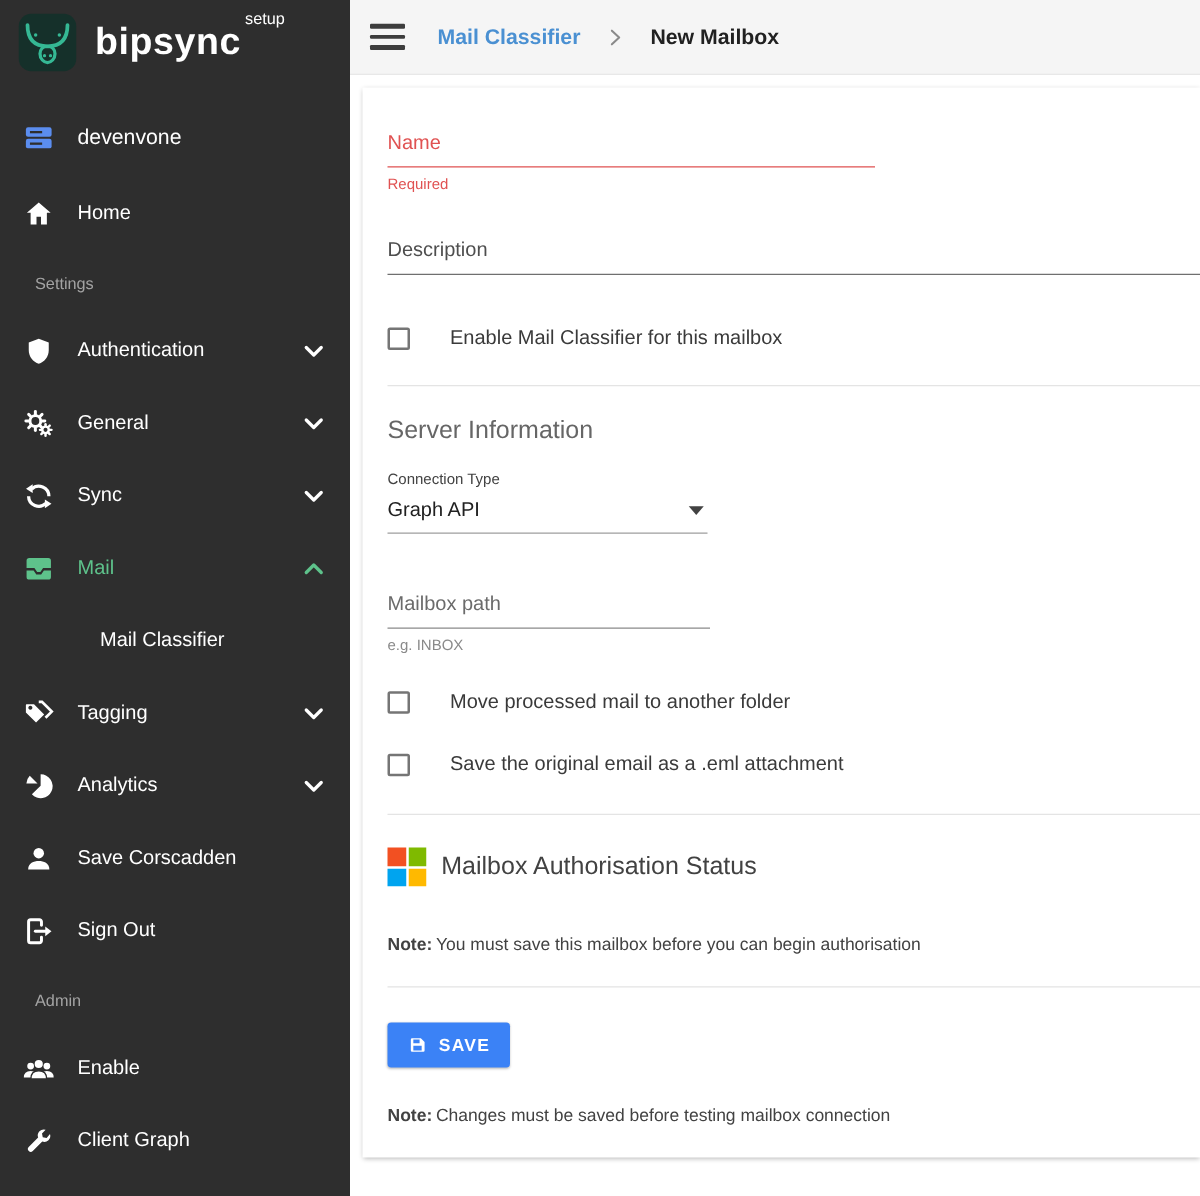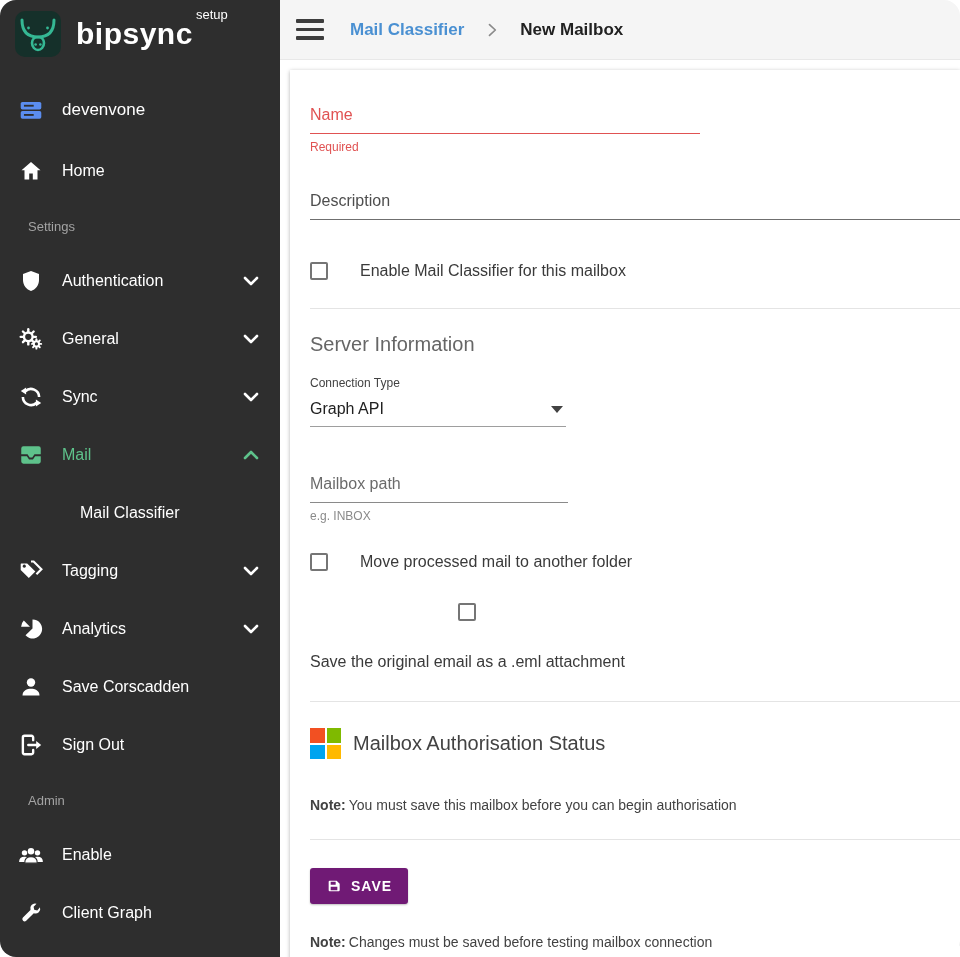--- a/index.html
+++ b/index.html
@@ -1,17 +1,17 @@
 <!DOCTYPE html>
 <html><head>
 <meta charset="utf-8">
 <style>
   html,body{margin:0;padding:0;background:#fff;}
   *{box-sizing:border-box;font-family:"Liberation Sans",sans-serif;}
-  .app{width:960px;height:957px;display:flex;overflow:hidden;border-radius:16px;}
+  .app{width:960px;height:957px;display:flex;overflow:hidden;}
 
   
   .sidebar{width:280px;min-width:280px;background:#2e2e2e;color:#fff;display:flex;flex-direction:column;overflow:hidden;}
   .logo-row{position:relative;display:flex;align-items:center;height:62px;padding:6px 12px 0 14px;cursor:pointer;}
   .logo{width:48px;height:48px;display:flex;align-items:center;justify-content:center;}
   .brand-name{font-size:30px;font-weight:bold;color:#fff;margin-left:14px;letter-spacing:.5px;}
   .brand-sup{position:absolute;top:7px;left:196px;font-size:13px;color:#fff;}
   .nav-item{display:flex;align-items:center;height:58px;padding:0 16px;cursor:pointer;}
   .nav-item.workspace{margin-top:16px;height:64px;}
   .nav-icon{width:30px;height:28px;display:flex;align-items:center;justify-content:center;margin-right:16px;flex:0 0 30px;}
@@ -38,41 +38,41 @@
   .underline-input{display:block;border:0;border-bottom:1px solid #8a8a8a;background:transparent;font-size:16px;padding:4px 0 9px;outline:none;color:#212121;border-radius:0;}
   .name-input{width:390px;margin-top:14px;border-bottom-color:#e05252;}
   .name-input::placeholder{color:#e05252;opacity:1;}
   .field-helper{font-size:12px;margin-top:6px;}
   .helper-red{color:#e05252;}
   .helper-gray{color:#8a8a8a;}
   .desc-input{width:100%;margin-top:34px;border-bottom-color:#6f6f6f;}
   .desc-input::placeholder{color:#4e4e4e;opacity:1;}
   .check-row{display:flex;align-items:center;gap:32px;margin-top:42px;cursor:pointer;width:fit-content;}
   .check-row.mt30{margin-top:30px;}
-  .check-row.mt32{margin-top:32px;flex-direction:column;}
+  .check-row.mt32{margin-top:32px;}
   .checkbox{width:18px;height:18px;border:2px solid #757575;border-radius:2px;background:#fff;flex:0 0 18px;}
   .check-label{font-size:16px;color:#3a3a3a;}
   .divider{height:1px;background:#e4e4e4;}
   .dv1{margin-top:28px;} .dv2{margin-top:30px;} .dv3{margin-top:26px;}
   .section-heading{font-size:20px;font-weight:400;color:#666;margin:24px 0 0;}
   .select-field{margin-top:20px;width:256px;}
   .select-label{font-size:12px;color:#424242;}
   .select-box{display:flex;align-items:center;justify-content:space-between;border-bottom:1px solid #9e9e9e;padding:8px 2px 8px 0;cursor:pointer;margin-top:2px;}
   .select-value{font-size:16px;color:#212121;}
   .path-input{width:258px;margin-top:44px;}
   .path-input::placeholder{color:#6b6b6b;opacity:1;}
   .auth-row{display:flex;align-items:center;gap:12px;margin-top:26px;}
   .ms-logo{width:31px;height:31px;display:grid;grid-template-columns:1fr 1fr;gap:2px;flex:0 0 31px;}
   .ms-logo i{display:block;}
   .ms-r{background:#f25022;} .ms-g{background:#7fba00;} .ms-b{background:#00a4ef;} .ms-y{background:#ffb900;}
   .auth-heading{font-size:20px;font-weight:400;color:#424242;margin:0;}
   .note{font-size:14px;color:#424242;margin:38px 0 0;}
   .note.note2{margin-top:30px;}
   .note b{font-weight:700;margin-right:3px;}
-  .save-btn{display:inline-flex;align-items:center;gap:9px;margin-top:28px;background:#701a75;border:none;color:#fff;font-size:14px;font-weight:700;letter-spacing:1px;padding:10px 16px;border-radius:3px;cursor:pointer;box-shadow:0 1px 2px rgba(0,0,0,.25);}
+  .save-btn{display:inline-flex;align-items:center;gap:9px;margin-top:28px;background:#3b82f6;border:none;color:#fff;font-size:14px;font-weight:700;letter-spacing:1px;padding:10px 16px;border-radius:3px;cursor:pointer;box-shadow:0 1px 2px rgba(0,0,0,.25);}
 </style>
 </head>
 <body>
 
 <div class="app">
 
   <aside class="sidebar">
 
     <div class="logo-row">
       <span class="logo">

